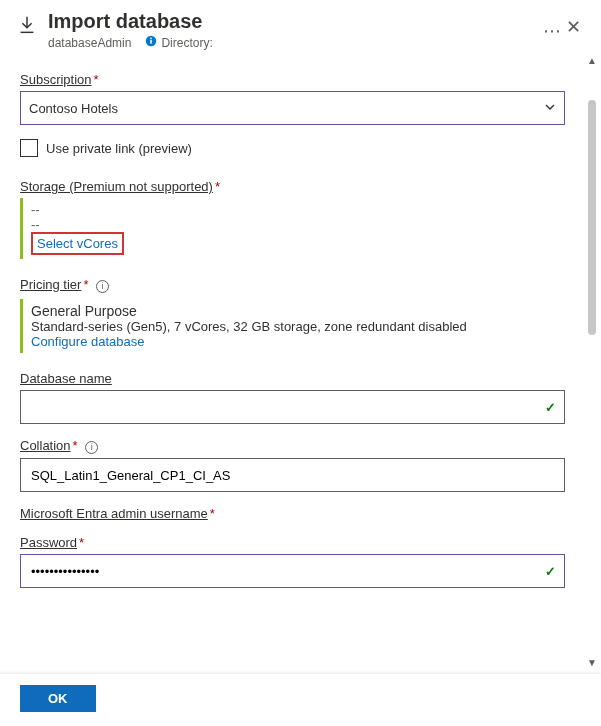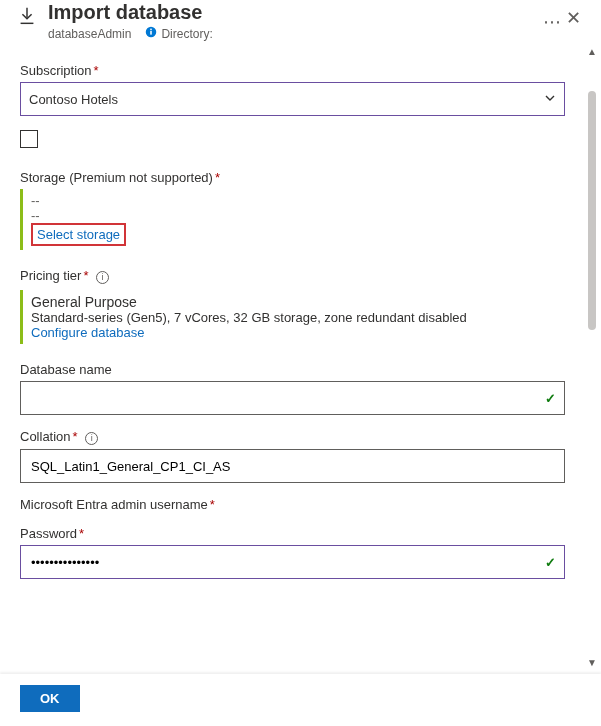--- a/index.html
+++ b/index.html
@@ -1,36 +1,36 @@
 <!DOCTYPE html>
 <html><head>
 <meta charset="utf-8">
 <style>
   * { box-sizing: border-box; }
   html, body { margin:0; padding:0; font-family:"Segoe UI",Arial,sans-serif; font-size:13px; color:#323130; background:#fff; }
   .panel { width:601px; height:726px; position:relative; display:flex; flex-direction:column; }
   
-  .hdr { display:flex; align-items:flex-start; padding:1px 16px 0 16px; }
+  .hdr { display:flex; align-items:flex-start; padding:10px 16px 0 16px; }
   .import-icon { width:22px; margin-top:4px; }
   .hdr-titles { margin-left:10px; flex:1; }
   .hdr-title { font-size:20px; font-weight:600; color:#323130; }
   .hdr-sub { display:flex; align-items:center; color:#605e5c; font-size:12px; margin-top:2px; }
   .hdr-sub .info { color:#0078d4; margin:0 4px 0 14px; }
   .dots { font-size:18px; color:#605e5c; letter-spacing:1px; margin-left:6px; align-self:flex-start; margin-top:10px;}
   .close { font-size:18px; color:#605e5c; margin-left:auto; cursor:pointer; padding:6px 4px; }
   
   .body-wrap { position:relative; flex:1; display:flex; overflow:hidden; }
   .content { flex:1; padding:8px 20px 10px 20px; overflow:hidden; }
   .vscroll { width:14px; background:transparent; position:relative; margin:6px 2px 6px 0; }
   .vscroll .arrow { font-size:10px; color:#605e5c; text-align:center; line-height:10px; cursor:pointer; }
   .vscroll .track { position:absolute; top:12px; bottom:12px; left:3px; right:3px; }
   .vscroll .thumb { position:absolute; left:0; right:0; top:32px; height:40%; background:#c8c6c4; border-radius:4px; }
   
   .group { margin-top:14px; }
-  .label { font-size:13px; color:#323130; }
+  .label { font-size:13px; color:#323130;text-decoration:underline; }
   .req { color:#a80000; margin-left:2px; }
   .select, .input {
     width:100%; height:26px; border:1px solid #605e5c; padding:16px 8px;
     font-size:13px; display:flex; align-items:center; justify-content:space-between;
     background:#fff; margin-top:4px;
   }
   .select.purple { border-color:#6a4ea0; }
   .select .chev { color:#323130; }
   .input input { border:none; outline:none; width:100%; font-size:13px; background:transparent; }
   .valid-tick { color:#107c10; font-weight:bold; }
@@ -40,21 +40,21 @@
   .gray { color:#605e5c; }
   .link { color:#0f6cbd; cursor:pointer; }
   .highlight { display:inline-block; border:2px solid #d13438; padding:2px 4px; }
   .pricing-title { font-weight:400; font-size:14px; }
   .pricing-sub { font-size:13px; color:#323130; }
   .info-icon { display:inline-flex; align-items:center; justify-content:center;
     width:13px; height:13px; border:1px solid #605e5c; border-radius:50%;
     font-size:9px; color:#605e5c; margin-left:4px; line-height:11px; }
   
   .footer { border-top:1px solid #fff; padding:10px 20px 14px 20px; box-shadow:0 -2px 2px rgba(0,0,0,0.06); }
-  .ok-btn { background:#0f6cbd; color:#fff; border:none; padding:6px 20px; font-size:13px; font-weight:600; cursor:pointer; }
+  .ok-btn { background:#0f6cbd; color:#fff; border:none; padding:6px 28px; font-size:13px; font-weight:600; cursor:pointer; }
 </style>
 </head>
 <body>
 
 <div class="panel">
 
   <div class="hdr">
     <div class="import-icon">
       <svg viewBox="0 0 24 24" width="22" height="22" stroke="#323130" stroke-width="1.6" fill="none">
         <path d="M12 3 v11"></path>
@@ -90,29 +90,30 @@
           <span class="chev">
             <svg width="12" height="12" viewBox="0 0 12 12">
                 <path d="M2 4 l4 4 l4 -4" stroke="#323130" stroke-width="1.4" fill="none"></path>
               </svg>
           </span>
         </div>
       </div>
 
       <div class="checkbox-row">
         <div class="checkbox"></div>
+        <span>Use private link (preview)</span>
       </div>
 
       <div class="group" style="margin-top:22px;">
         <span class="label">Storage (Premium not supported)</span><span class="req">*</span>
         <div class="green-bar">
           <div class="gray">--</div>
           <div class="gray">--</div>
           <span class="highlight">
-            <span class="link">Select storage</span>
+            <span class="link">Select vCores</span>
           </span>
         </div>
       </div>
 
       <div class="group" style="margin-top:18px;">
         <span class="label">Pricing tier</span><span class="req">*</span>
         <span class="info-icon">i</span>
         <div class="green-bar" style="margin-top:6px;">
           <div class="pricing-title">General Purpose</div>
           <div class="pricing-sub">Standard-series (Gen5), 7 vCores, 32 GB storage, zone redundant disabled</div>

